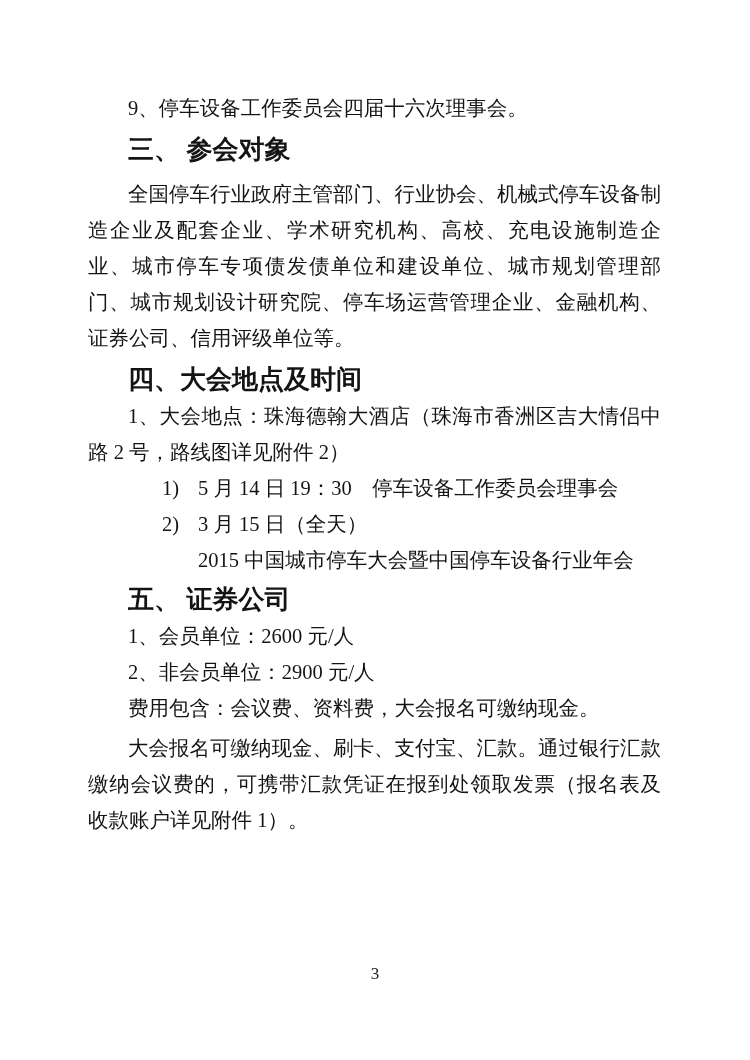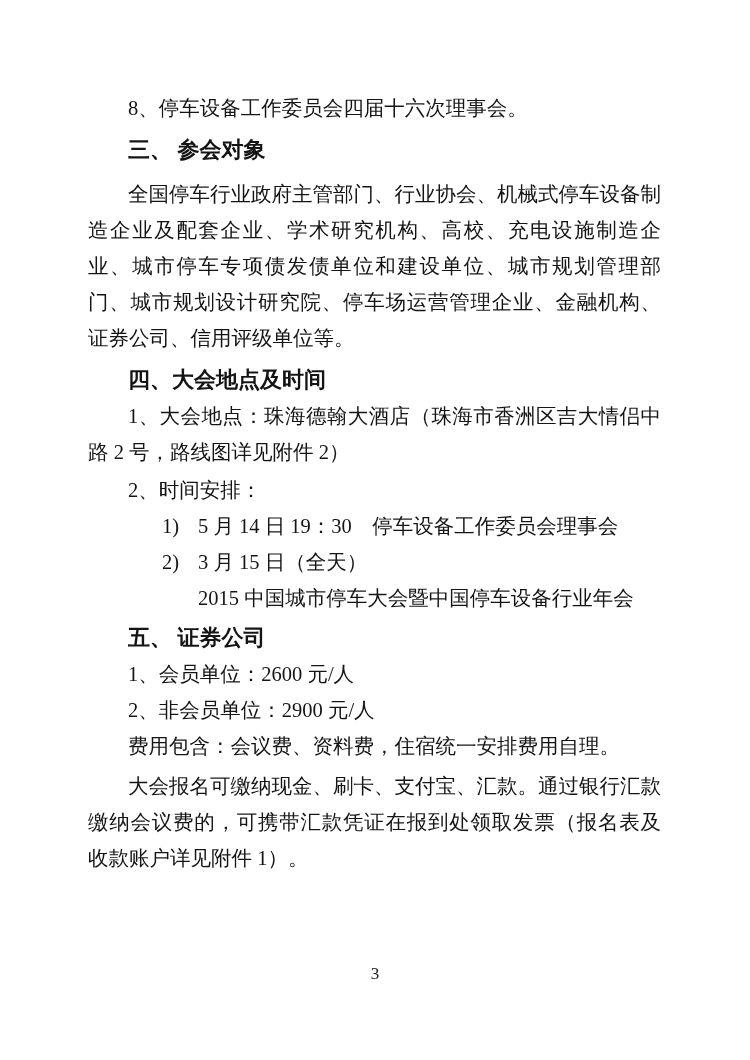--- a/index.html
+++ b/index.html
@@ -22,21 +22,21 @@
   }
   .para {
     margin: 0;
     text-indent: 40px;
   }
   .just {
     text-align: justify;
   }
   .heading {
     margin: 6px 0 0 0;
-    font-size: 22px;
+    font-size: 26px;
     font-weight: 700;
     text-indent: 40px;
     line-height: 36px;
   }
   .mt8  { margin-top: 8px; }
   .mt4  { margin-top: 4px; }
   .mt2  { margin-top: 2px; }
   .sched {
     position: relative;
     padding-left: 110px;
@@ -58,48 +58,47 @@
     font-size: 17px;
     line-height: 24px;
     color: #222222;
   }
 </style>
 </head>
 <body>
 
 <div class="page">
 
-  <p class="para">8、停车设备工作委员会四届十六次理事会。</p>
+  <p class="para">9、停车设备工作委员会四届十六次理事会。</p>
 
   <h3 class="heading">三、 参会对象</h3>
 
   <p class="para just mt8">全国停车行业政府主管部门、行业协会、机械式停车设备制造企业及配套企业、学术研究机构、高校、充电设施制造企业、城市停车专项债发债单位和建设单位、城市规划管理部门、城市规划设计研究院、停车场运营管理企业、金融机构、证券公司、信用评级单位等。</p>
 
   <h3 class="heading">四、大会地点及时间</h3>
 
   <p class="para just">1、大会地点：珠海德翰大酒店（珠海市香洲区吉大情侣中路 2 号，路线图详见附件 2）</p>
 
-  <p class="para mt2">2、时间安排：</p>
 
   <div class="sched">
     <span class="num">1)</span>
     <div class="sched-line">5 月 14 日 19：30　停车设备工作委员会理事会</div>
   </div>
 
   <div class="sched">
     <span class="num">2)</span>
     <div class="sched-line">3 月 15 日（全天）</div>
     <div class="sched-line">2015 中国城市停车大会暨中国停车设备行业年会</div>
   </div>
 
   <h3 class="heading mt4">五、 证券公司</h3>
 
   <p class="para">1、会员单位：2600 元/人</p>
 
   <p class="para">2、非会员单位：2900 元/人</p>
 
-  <p class="para">费用包含：会议费、资料费，住宿统一安排费用自理。</p>
+  <p class="para">费用包含：会议费、资料费，大会报名可缴纳现金。</p>
 
   <p class="para just mt4">大会报名可缴纳现金、刷卡、支付宝、汇款。通过银行汇款缴纳会议费的，可携带汇款凭证在报到处领取发票（报名表及收款账户详见附件 1）。</p>
 
   <div class="footer">3</div>
 
 </div>
 
 </body></html>

